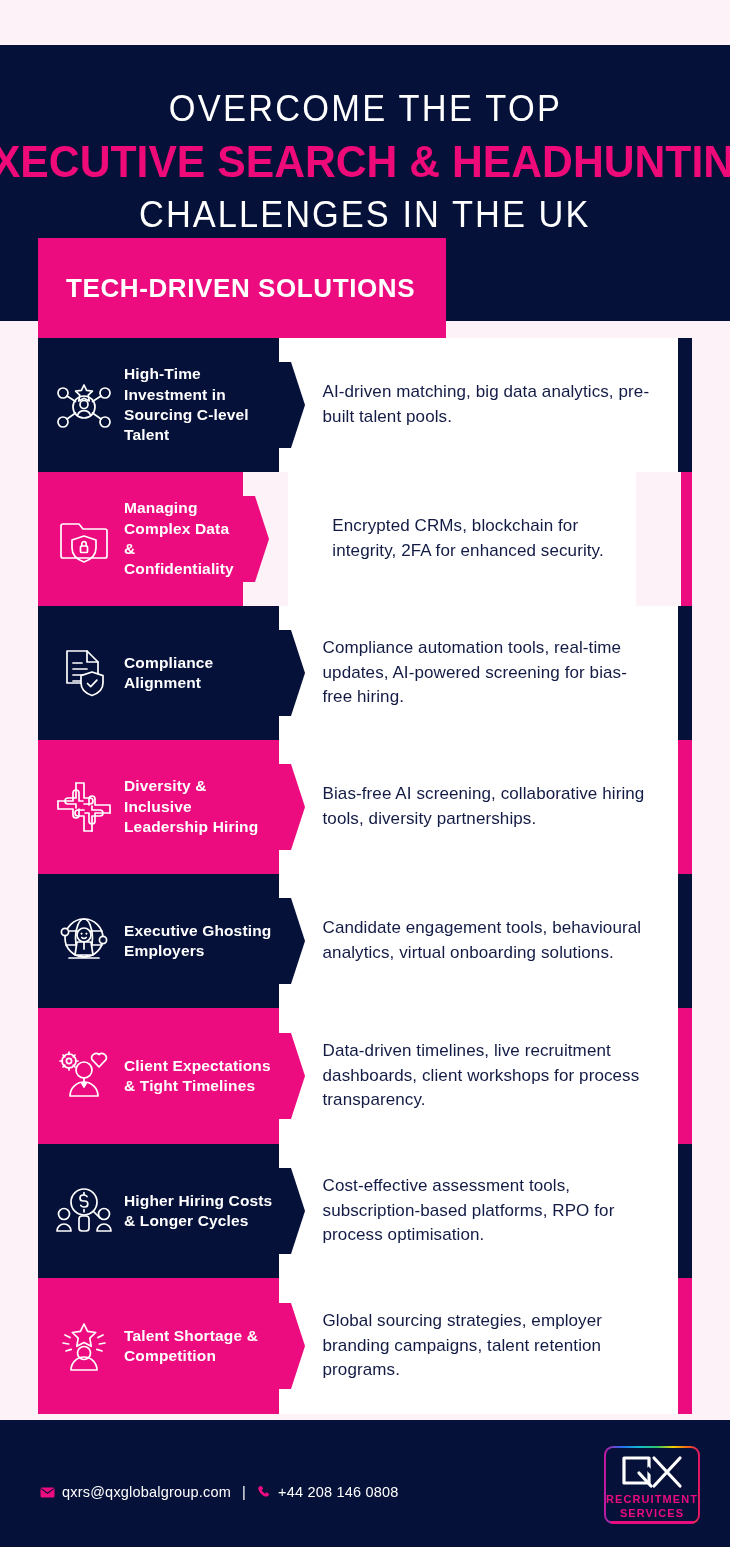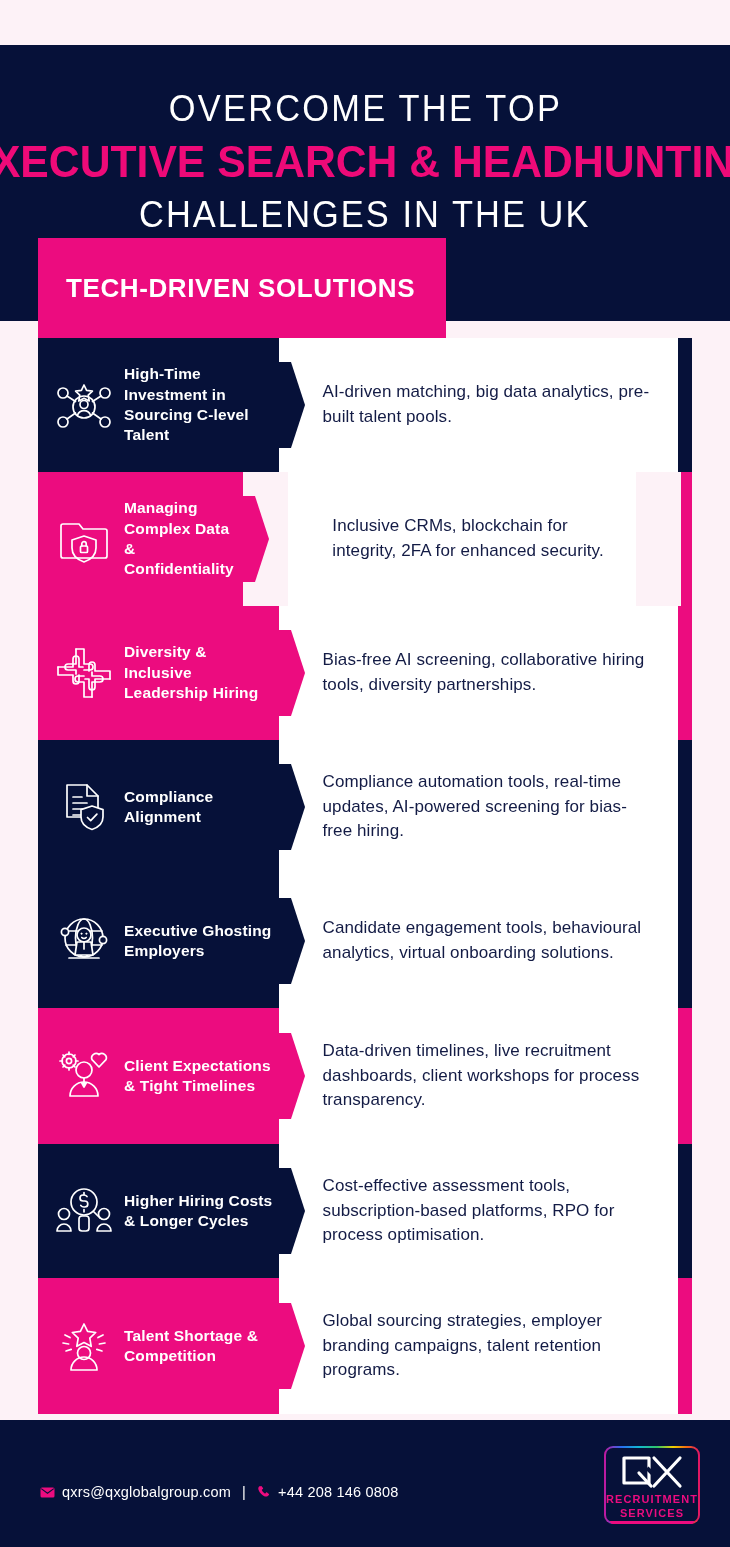--- a/index.html
+++ b/index.html
@@ -209,23 +209,48 @@
               </svg>
             </div>
        <div class="chal-text">Managing Complex Data &amp; Confidentiality</div>
        <div class="arrow">
               <svg width="26" height="86" viewBox="0 0 26 86">
     <path d="M0 0 L12 0 L26 43 L12 86 L0 86 Z" fill="#ec0c7f"></path>
   </svg>
             </div>
      </div>
      <div class="sol-cell">
-       <div class="sol-text">Inclusive CRMs, blockchain for integrity, 2FA for enhanced security.</div>
+       <div class="sol-text">Encrypted CRMs, blockchain for integrity, 2FA for enhanced security.</div>
      </div>
      <div class="strip pink"></div>
+        </div>
+        <div class="row" style="height: 134px;">
+          <div class="chal-cell navy">
+       <div class="chal-icon">
+              <svg width="56" height="56" viewBox="0 0 56 56">
+    <g fill="none" stroke="#ffffff" stroke-width="1.7" stroke-linecap="round" stroke-linejoin="round">
+      <path d="M11 6 h20 l11 11 v21 h-31 Z"></path>
+      <path d="M31 6 v11 h11"></path>
+      <path d="M17 18 h9 M17 24 h14 M17 30 h14 M17 36 h9"></path>
+      <path d="M36 27 l11 3.6 v7.4 c0 5.8 -4.5 10.3 -11 12.5 -6.5 -2.2 -11 -6.7 -11 -12.5 v-7.4 Z" fill="#061139"></path>
+      <path d="M31.5 38.5 l3.2 3.2 6.2 -6.6"></path>
+    </g>
+              </svg>
+            </div>
+       <div class="chal-text">Compliance Alignment</div>
+       <div class="arrow">
+              <svg width="26" height="86" viewBox="0 0 26 86">
+    <path d="M0 0 L12 0 L26 43 L12 86 L0 86 Z" fill="#061139"></path>
+  </svg>
+            </div>
+     </div>
+     <div class="sol-cell">
+       <div class="sol-text">Compliance automation tools, real-time updates, AI-powered screening for bias-free hiring.</div>
+     </div>
+     <div class="strip navy"></div>
         </div>
         <div class="row" style="height: 134px;">
           <div class="chal-cell pink">
        <div class="chal-icon">
               <svg width="60" height="56" viewBox="0 0 60 56">
     <g fill="none" stroke="#ffffff" stroke-width="1.7" stroke-linecap="round" stroke-linejoin="round">
       <path d="M4 22 h15 v-8 a3 3 0 0 1 6 0 v8 h4"></path>
       <path d="M4 22 v8 h15 v6 a3 3 0 0 0 6 0 v-6"></path>
       <path d="M56 34 h-15 v8 a3 3 0 0 1 -6 0 v-8 h-4"></path>
       <path d="M56 34 v-8 h-15 v-6 a3 3 0 0 0 -6 0 v6"></path>
@@ -240,45 +265,20 @@
        <div class="arrow">
               <svg width="26" height="86" viewBox="0 0 26 86">
     <path d="M0 0 L12 0 L26 43 L12 86 L0 86 Z" fill="#ec0c7f"></path>
   </svg>
             </div>
      </div>
      <div class="sol-cell">
        <div class="sol-text">Bias-free AI screening, collaborative hiring tools, diversity partnerships.</div>
      </div>
      <div class="strip pink"></div>
-        </div>
-        <div class="row" style="height: 134px;">
-          <div class="chal-cell navy">
-       <div class="chal-icon">
-              <svg width="56" height="56" viewBox="0 0 56 56">
-    <g fill="none" stroke="#ffffff" stroke-width="1.7" stroke-linecap="round" stroke-linejoin="round">
-      <path d="M11 6 h20 l11 11 v21 h-31 Z"></path>
-      <path d="M31 6 v11 h11"></path>
-      <path d="M17 18 h9 M17 24 h14 M17 30 h14 M17 36 h9"></path>
-      <path d="M36 27 l11 3.6 v7.4 c0 5.8 -4.5 10.3 -11 12.5 -6.5 -2.2 -11 -6.7 -11 -12.5 v-7.4 Z" fill="#061139"></path>
-      <path d="M31.5 38.5 l3.2 3.2 6.2 -6.6"></path>
-    </g>
-              </svg>
-            </div>
-       <div class="chal-text">Compliance Alignment</div>
-       <div class="arrow">
-              <svg width="26" height="86" viewBox="0 0 26 86">
-    <path d="M0 0 L12 0 L26 43 L12 86 L0 86 Z" fill="#061139"></path>
-  </svg>
-            </div>
-     </div>
-     <div class="sol-cell">
-       <div class="sol-text">Compliance automation tools, real-time updates, AI-powered screening for bias-free hiring.</div>
-     </div>
-     <div class="strip navy"></div>
         </div>
         <div class="row" style="height: 134px;">
           <div class="chal-cell navy">
        <div class="chal-icon">
               <svg width="58" height="56" viewBox="0 0 58 56">
     <g fill="none" stroke="#ffffff" stroke-width="1.7" stroke-linecap="round" stroke-linejoin="round">
       <circle cx="29" cy="25" r="19"></circle>
       <ellipse cx="29" cy="25" rx="8.5" ry="19"></ellipse>
       <path d="M11 18 h36 M11 32 h36"></path>
       <circle cx="29" cy="22" r="7" fill="#061139"></circle>

